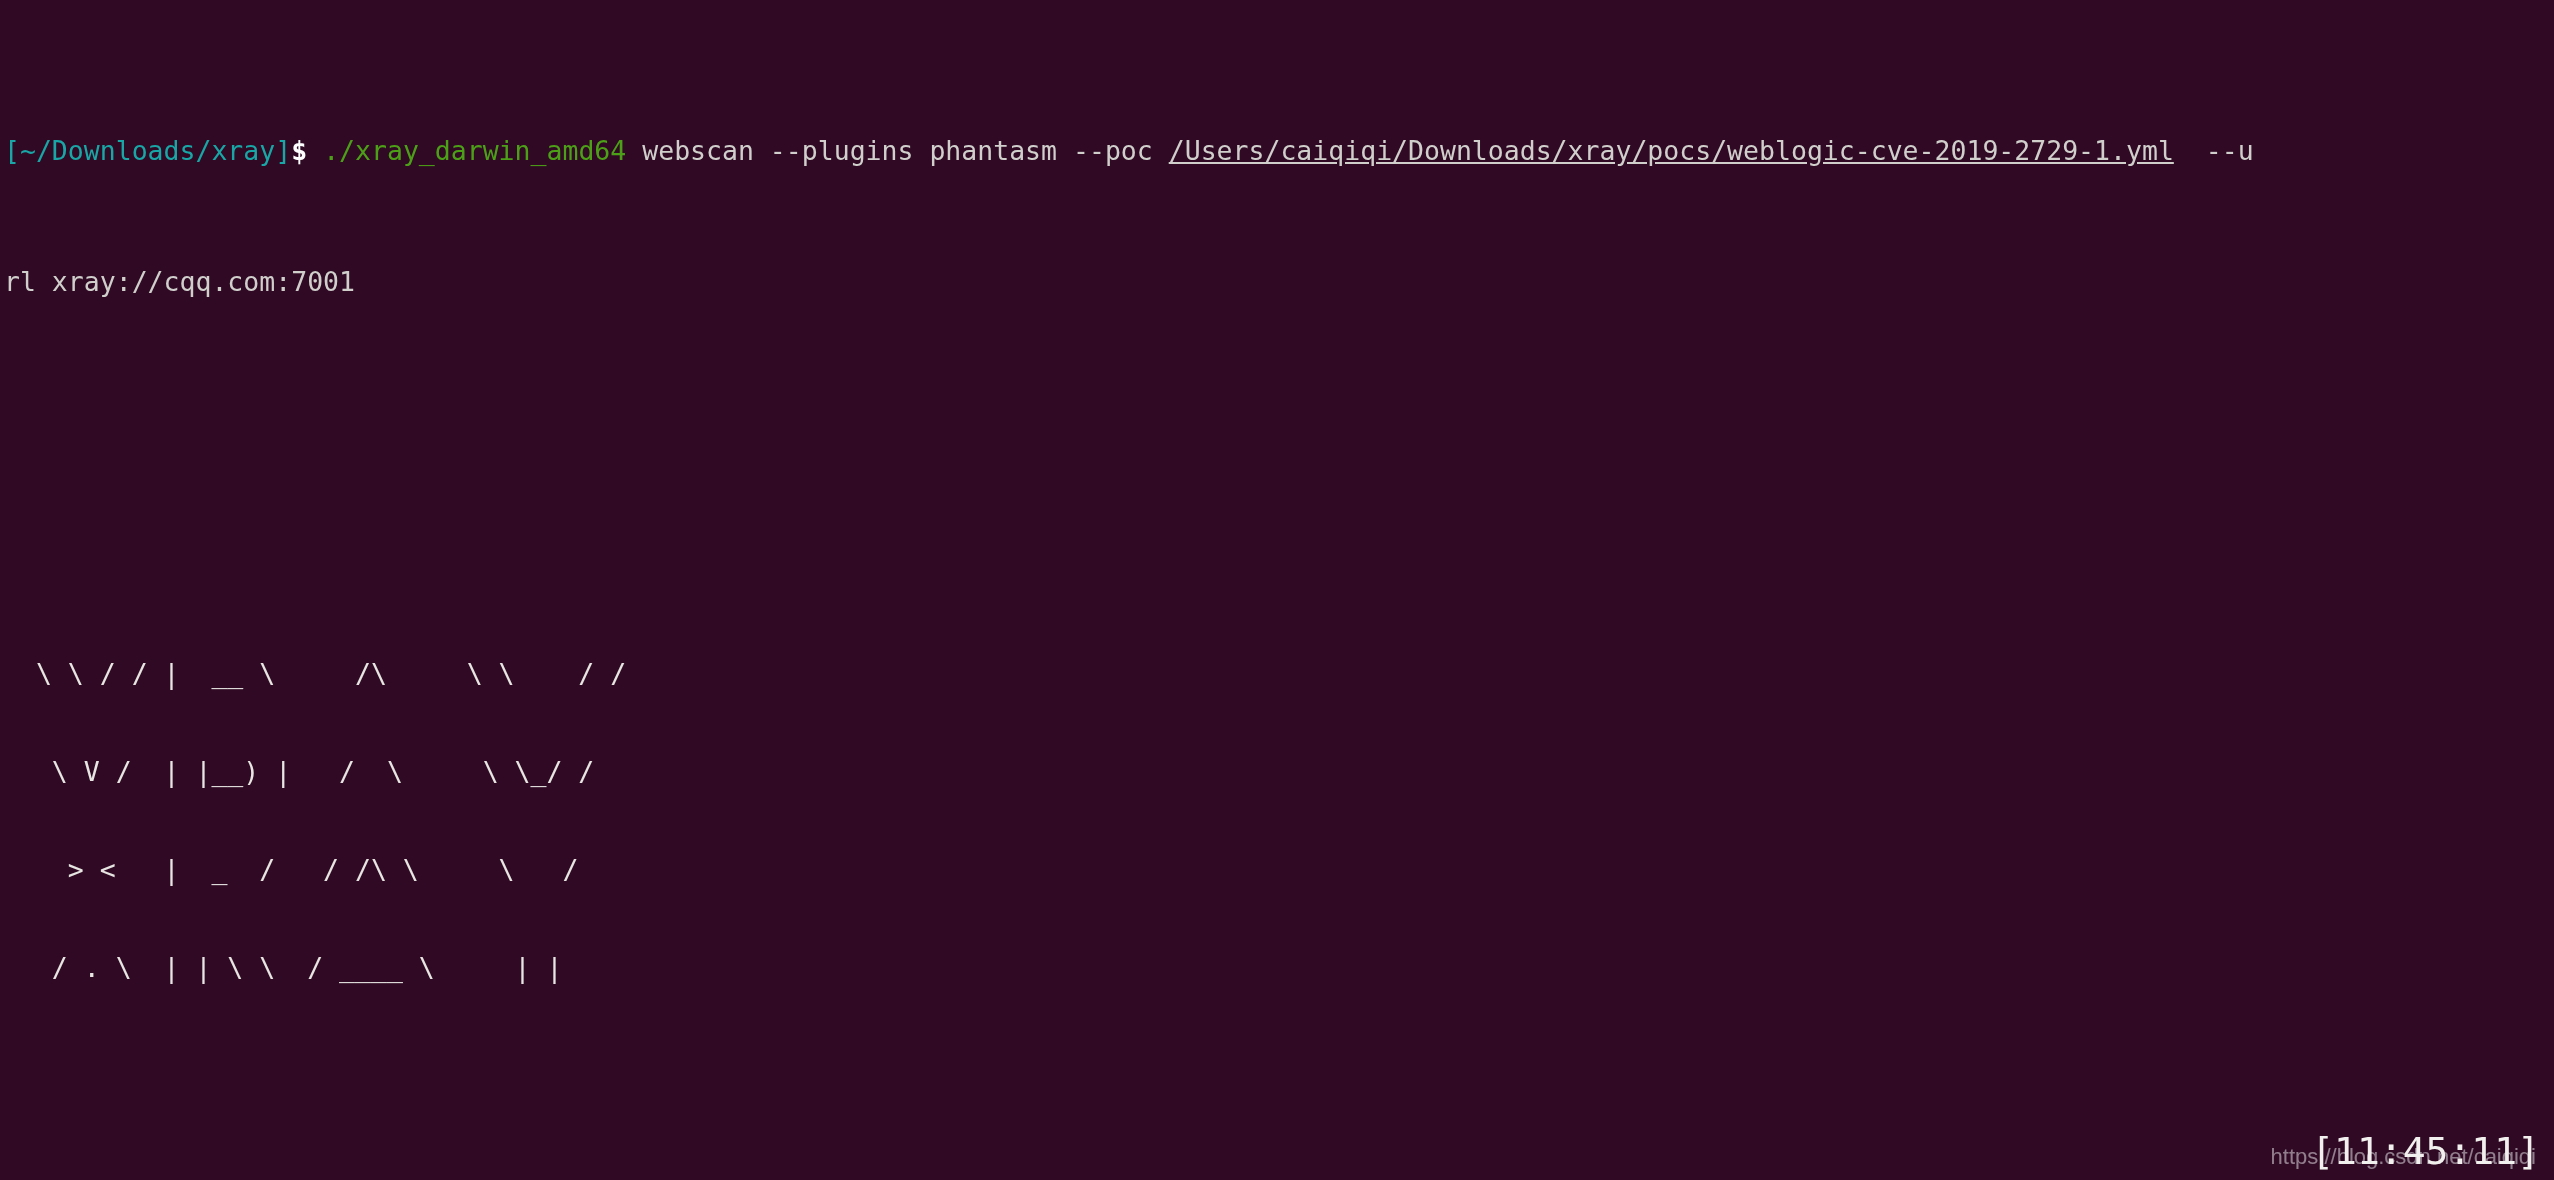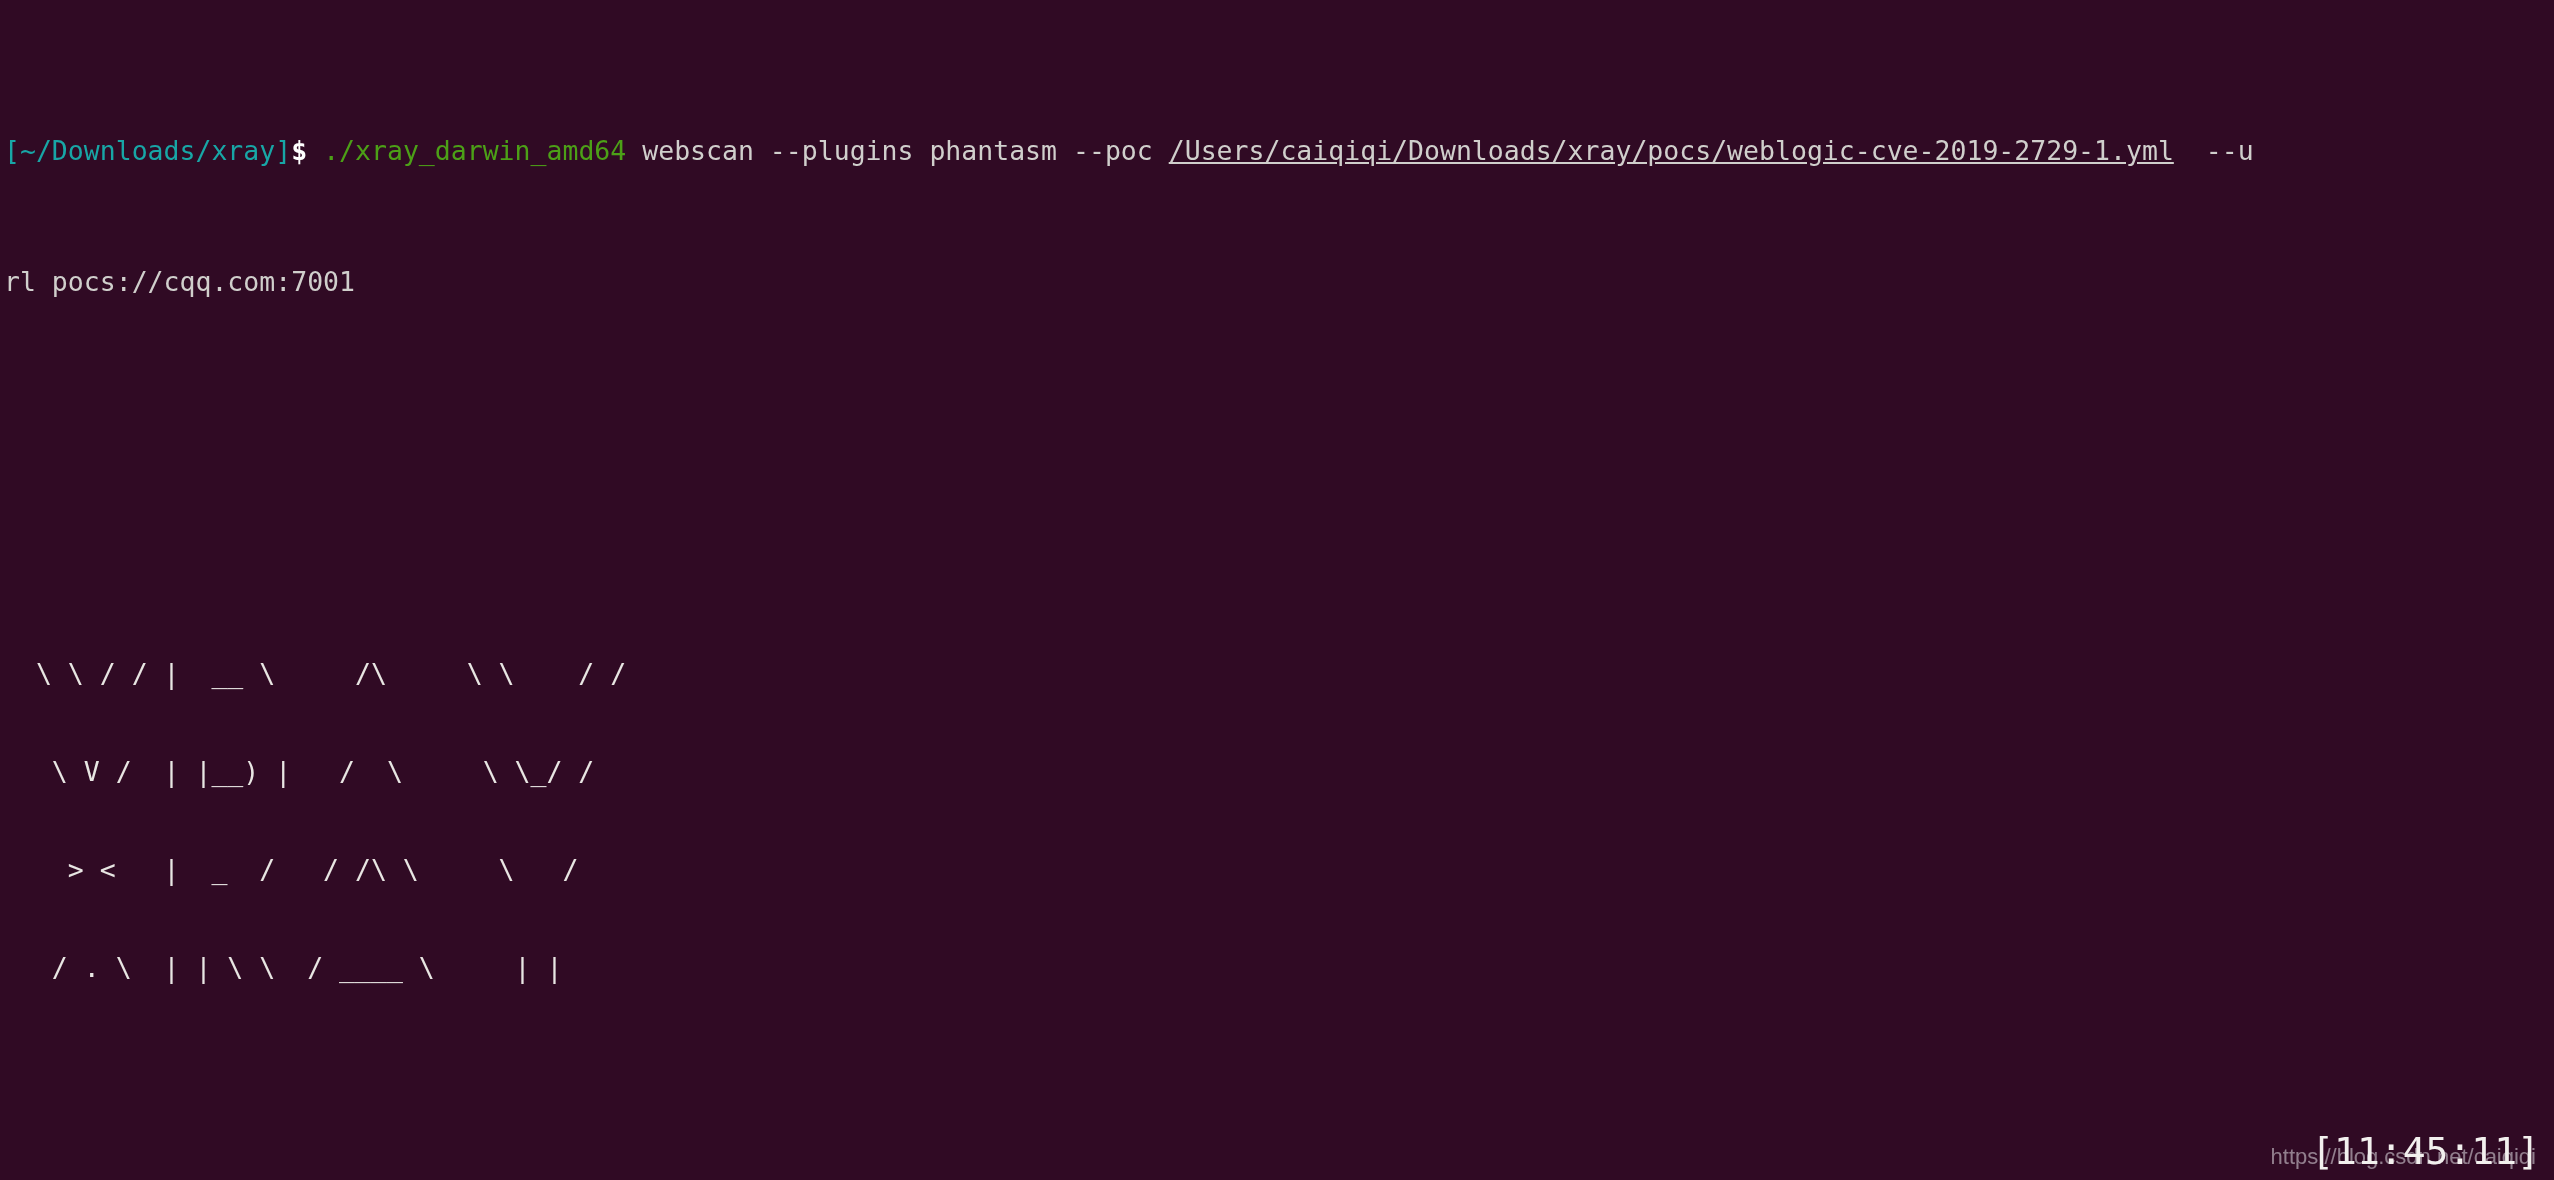--- a/index.html
+++ b/index.html
@@ -79,21 +79,21 @@
 </head>
 <body>
 
 <div id="terminal">
 
   <div class="screen">
 
     
     <span class="line"><span class="c-cyan">[~/Downloads/xray]</span><span class="c-bold">$</span><span class="c-grey"> </span><span class="c-green">./xray_darwin_amd64</span><span class="c-grey"> webscan --plugins phantasm --poc </span><span class="c-grey c-underline">/Users/caiqiqi/Downloads/xray/pocs/weblogic-cve-2019-2729-1.yml</span><span class="c-grey">  --u</span></span>
 
-    <span class="line"><span class="c-grey">rl pocs://cqq.com:7001</span></span>
+    <span class="line"><span class="c-grey">rl xray://cqq.com:7001</span></span>
 
     <span class="line blank"> </span>
     <span class="line blank"> </span>
 
     
     <span class="line ascii">  \ \ / / |  __ \     /\     \ \    / /</span>
     <span class="line ascii">   \ V /  | |__) |   /  \     \ \_/ /</span>
     <span class="line ascii">    &gt; &lt;   |  _  /   / /\ \     \   /</span>
     <span class="line ascii">   / . \  | | \ \  / ____ \     | |</span>
 

